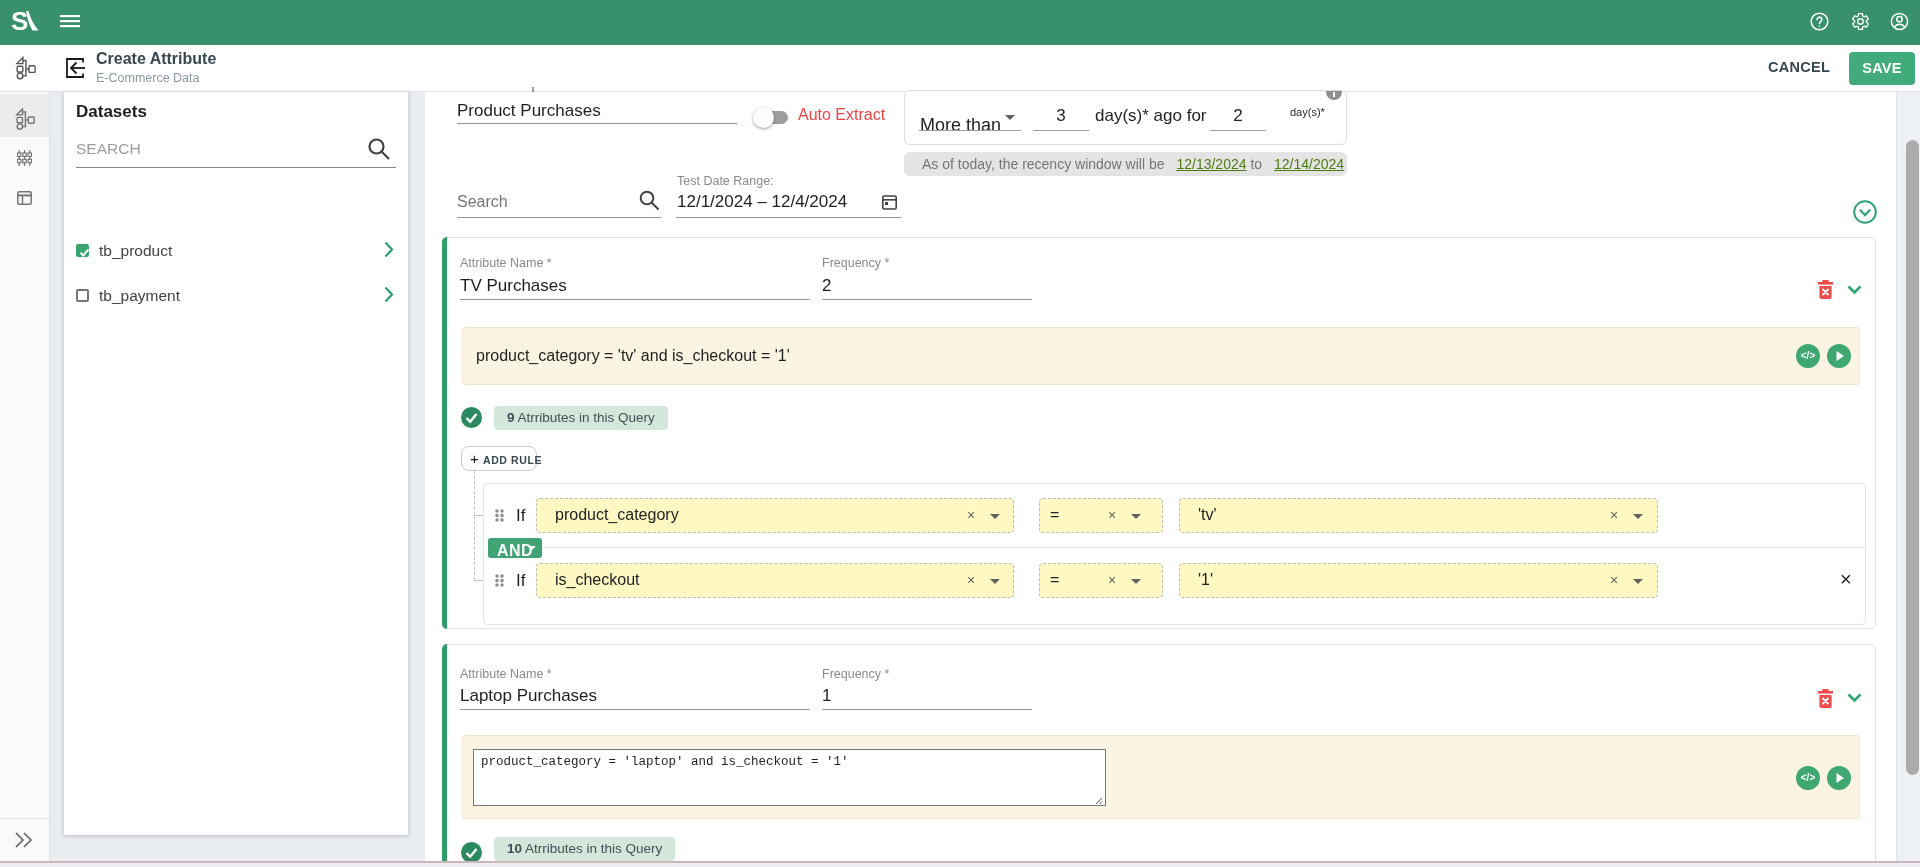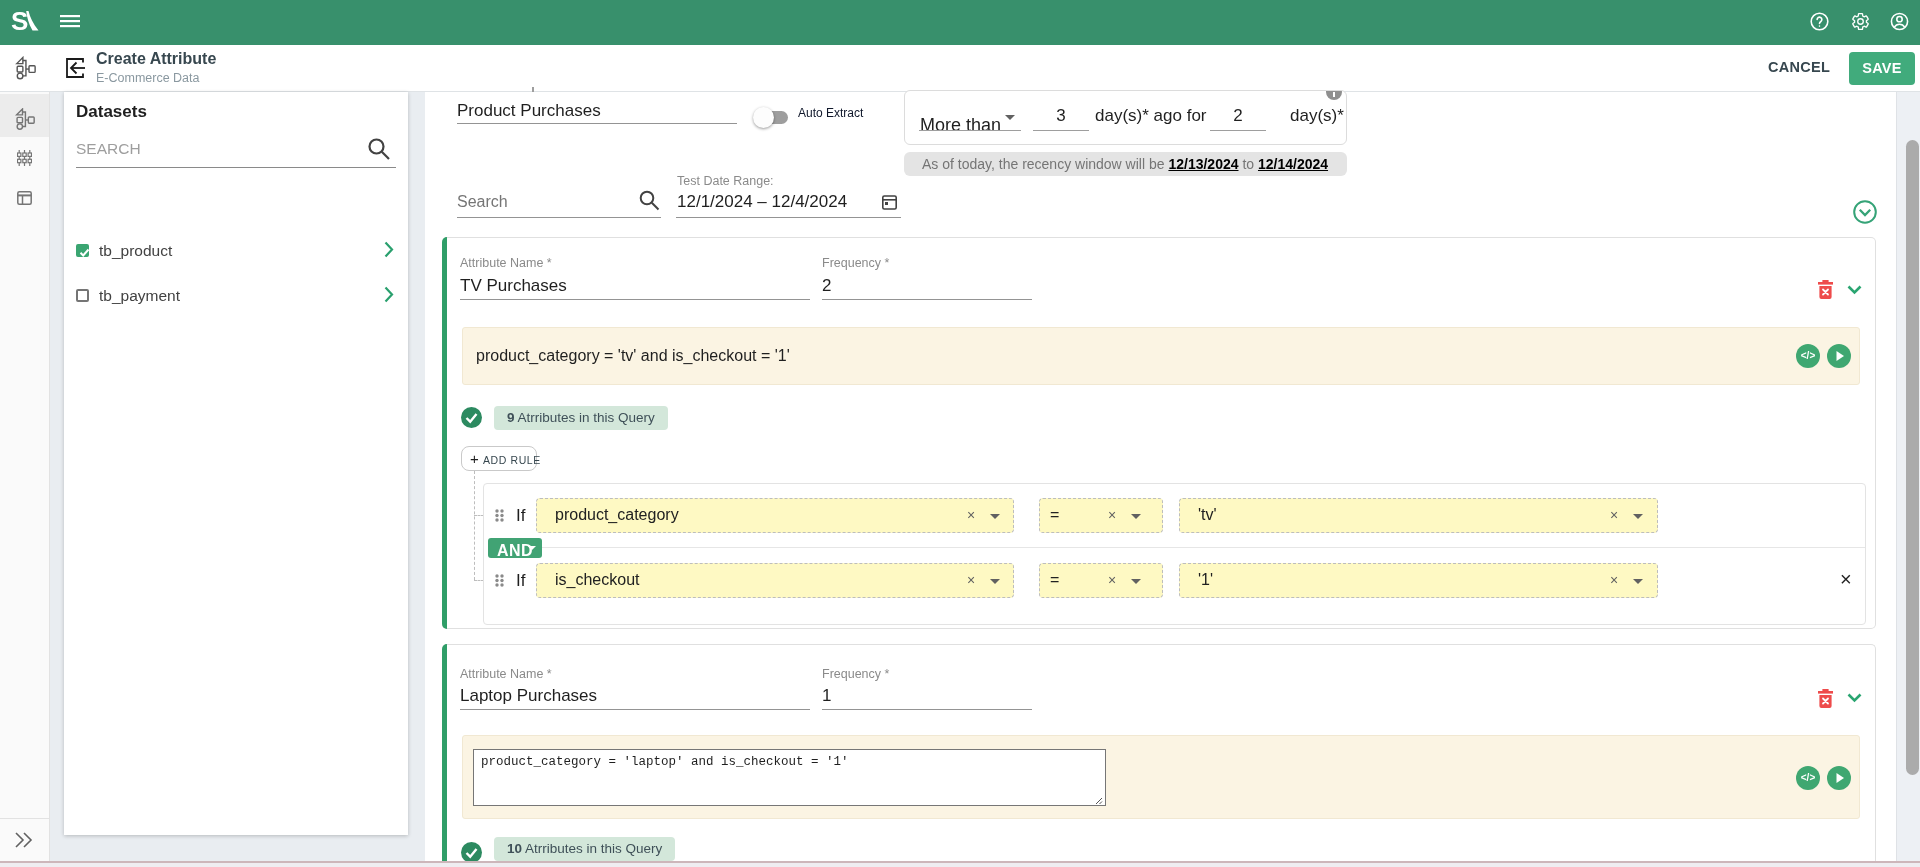--- a/index.html
+++ b/index.html
@@ -37,21 +37,21 @@
 
   
   #main { position:absolute; left:425px; top:92px; width:1471px; height:770px; background:#fff; }
   .u-input { position:absolute; border-bottom:1px solid #949494; }
   .lbl { position:absolute; font-size:12.5px; color:#8a8a8a; }
   .val { position:absolute; font-size:17px; color:#1f1f1f; }
 
   
   #rec-card { position:absolute; left:479px; top:-2px; width:443px; height:55px; border:1px solid #dcdcdc; border-radius:6px; overflow:hidden; background:#fff; }
   #rec-chip { position:absolute; left:479px; top:60px; width:443px; height:24px; background:#e4e4e4; border-radius:6px; font-size:14px; color:#757575; line-height:24px; padding-left:18px; }
-  #rec-chip b { color:#000000; font-weight:bold; text-decoration:underline; }
+  #rec-chip b { color:#4d7c0f; font-weight:normal; text-decoration:underline;margin-left:8px; }
 
   
   .att-card { position:absolute; left:17px; width:1434px; background:#fff; border:1px solid #e0e0e0; border-left:none; border-radius:5px; }
   .green-bar { position:absolute; left:0; top:-1px; bottom:-1px; width:4.5px; background:#2f9e68; border-radius:5px 0 0 5px; }
   .code-bar { position:absolute; left:20px; width:1398px; background:#fbf4e3; border:1px solid #f1e8d2; border-radius:3px; }
   .circle-btn { position:absolute; width:24px; height:24px; border-radius:50%; background:#3fa771; color:#fff; text-align:center; }
   .chip-green { position:absolute; height:24px; background:#d3e7da; border-radius:4px; font-size:13.5px; color:#3f5058; line-height:24px; padding:0 13px; }
   .check-circle { position:absolute; width:21px; height:21px; border-radius:50%; background:#2c8a60; }
   .dash-box { position:absolute; height:35px; background:#fef9c3; border:1px dashed #bdbdbd; border-radius:4px; }
   .dash-x { position:absolute; font-size:14px; color:#616161; top:8px; }
@@ -176,32 +176,32 @@
 </div>
 
 <div id="main">
 
   <div class="abs" style="left:107px;top:-5px;width:2px;height:5px;background:#9e9e9e"></div>
   <div class="val" style="left:32px;top:9px">Product Purchases</div>
   <div class="u-input" style="left:32px;top:9px;width:280px;height:23px"></div>
 
   <div class="abs" style="left:329px;top:19px;width:34px;height:13px;background:#9e9e9e;border-radius:7px"></div>
   <div class="abs" style="left:328px;top:15px;width:21px;height:21px;background:#fdfdfd;border-radius:50%;box-shadow:0 1px 3px rgba(0,0,0,.4)"></div>
-  <div class="abs" style="left:373px;top:14px;font-size:12px;color:#0f172a">Auto Extract</div>
+  <div class="abs" style="left:373px;top:14px;font-size:16px;color:#ef4444">Auto Extract</div>
 
   <div id="rec-card">
     <div class="abs" style="left:15px;top:24px;font-size:18px;color:#1f1f1f">More than</div>
     <div class="abs" style="left:100px;top:24px;width:0;height:0;border-left:5px solid transparent;border-right:5px solid transparent;border-top:5.5px solid #616161"></div>
     <div class="abs" style="left:14px;top:39px;width:102px;border-bottom:1px solid #9e9e9e"></div>
     <div class="abs" style="left:128px;top:15px;width:56px;text-align:center;font-size:17px;color:#1f1f1f">3</div>
     <div class="abs" style="left:128px;top:39px;width:56px;border-bottom:1px solid #9e9e9e"></div>
     <div class="abs" style="left:190px;top:15px;font-size:17px;color:#1f1f1f">day(s)* ago for</div>
     <div class="abs" style="left:305px;top:15px;width:56px;text-align:center;font-size:17px;color:#1f1f1f">2</div>
     <div class="abs" style="left:305px;top:39px;width:56px;border-bottom:1px solid #9e9e9e"></div>
-    <div class="abs" style="left:385px;top:15px;font-size:17px;color:#1f1f1f">day(s)*</div>
+    <div class="abs" style="left:385px;top:15px;font-size:11px;color:#1f1f1f">day(s)*</div>
     <div class="abs" style="left:421px;top:-7px;width:16px;height:16px;border-radius:50%;background:#8f8f8f"></div>
     <div class="abs" style="left:428px;top:1px;width:2px;height:5px;background:#fff"></div>
   </div>
   <div id="rec-chip">As of today, the recency window will be&nbsp;<b>12/13/2024</b>&nbsp;to&nbsp;<b>12/14/2024</b></div>
 
   <div class="abs" style="left:32px;top:101px;font-size:16px;color:#757575">Search</div>
   <svg class="abs" style="left:213px;top:97px" width="23" height="23" viewBox="0 0 23 23" fill="none" stroke="#424242" stroke-width="2">
     <circle cx="9" cy="9" r="6.3"></circle>
       <path d="M13.8 13.8 L20.5 20.5"></path>
   </svg>
@@ -252,21 +252,21 @@
 
     <div class="check-circle" style="left:19px;top:169px">
       <svg width="21" height="21" viewBox="0 0 21 21" fill="none" stroke="#fff" stroke-width="2.4">
           <path d="M5.5 11 L9.2 14.7 L15.5 7"></path>
         </svg>
     </div>
     <div class="chip-green" style="left:52px;top:168px"><b>9</b> Atrributes in this Query</div>
 
     <div class="abs" style="left:19px;top:208px;width:76px;height:25px;border:1px solid #c9c9c9;border-radius:8px;background:#fff">
       <span class="abs" style="left:8px;top:3px;font-size:15px;color:#1f1f1f">+</span>
-      <span class="abs" style="left:21px;top:7px;font-size:10.5px;font-weight:normal;letter-spacing:.6px;color:#37474f;white-space:nowrap">ADD&nbsp;RULE</span>
+      <span class="abs" style="left:21px;top:7px;font-size:10.5px;font-weight:bold;letter-spacing:.6px;color:#37474f;white-space:nowrap">ADD&nbsp;RULE</span>
     </div>
 
     <div class="abs" style="left:31.5px;top:233px;width:0;height:109px;border-left:1.5px dashed #bdbdbd"></div>
     <div class="abs" style="left:31.5px;top:277px;width:10px;height:0;border-top:1.5px dashed #bdbdbd"></div>
     <div class="abs" style="left:31.5px;top:342px;width:10px;height:0;border-top:1.5px dashed #bdbdbd"></div>
 
     <div class="abs" style="left:41px;top:245px;width:1383px;height:142px;border:1px solid #e3e3e3;border-radius:4px">
 
       <svg class="abs" style="left:11px;top:25px" width="9" height="13" viewBox="0 0 9 13" fill="#8a8a8a">
         <circle cx="2" cy="2" r="1.7"></circle>

